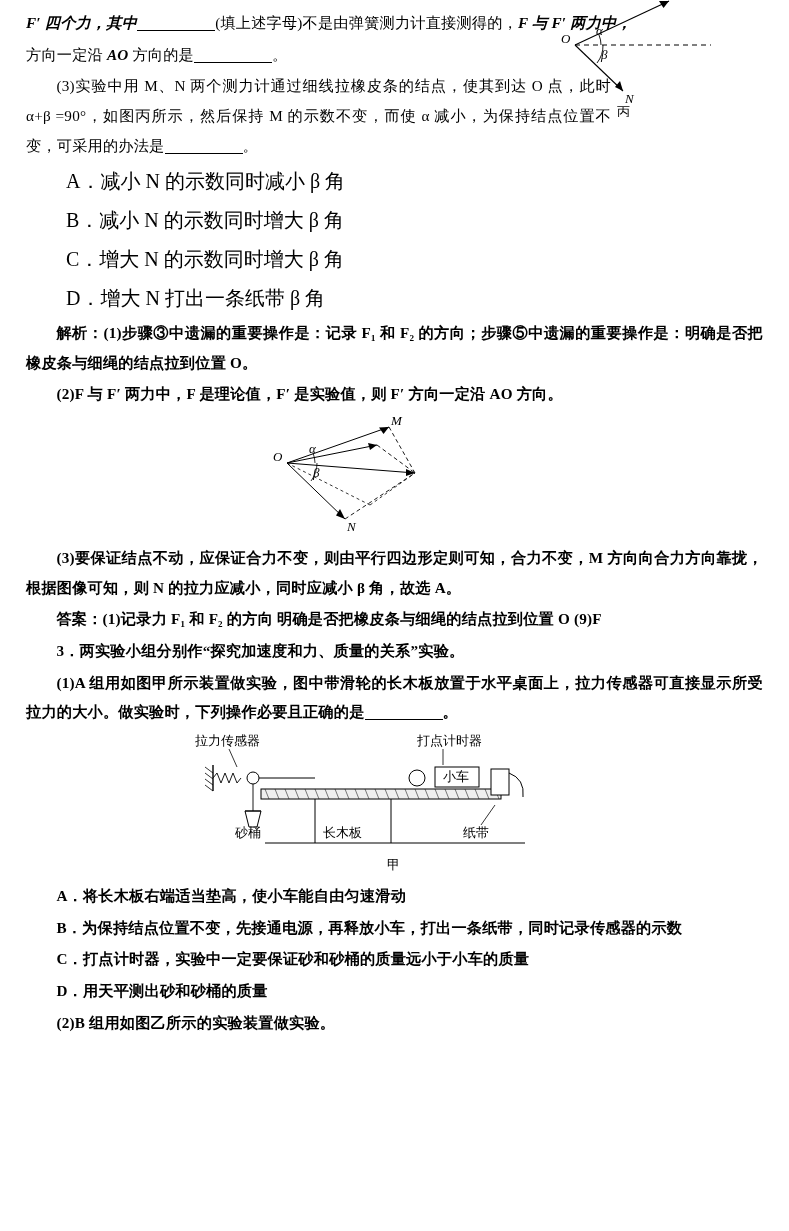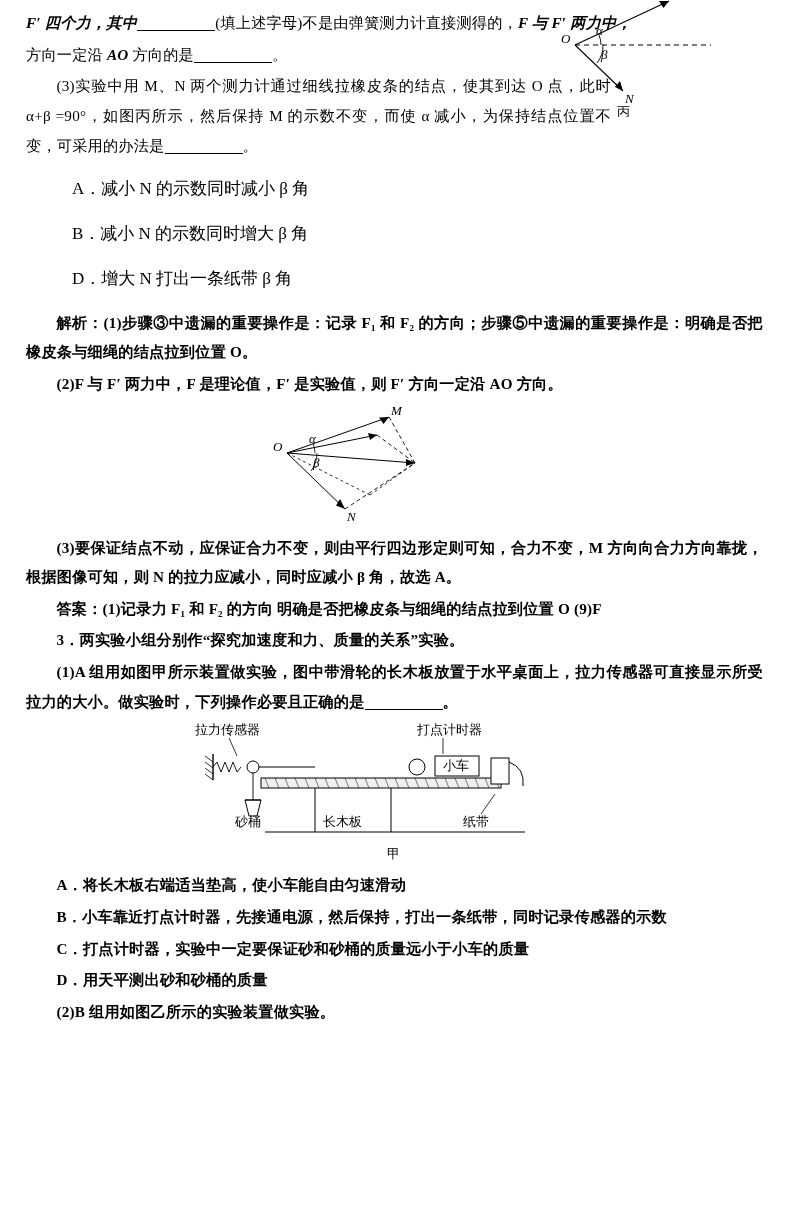--- a/index.html
+++ b/index.html
@@ -30,23 +30,23 @@
   .indent { text-indent: 2em; }
   .bi { font-style: italic; font-weight: bold; }
   .b { font-weight: bold; }
   .blank {
     display: inline-block;
     border-bottom: 1px solid #000;
     width: 78px;
     vertical-align: -3px;
   }
   .opt {
-    font-size: 17px;
+    font-size: 20px;
     line-height: 1.95;
-    margin: 12px;
+    margin: 0;
     text-indent: 2em;
   }
   .fig-wrap {
     position: relative;
   }
   .fig-c {
     position: absolute;
     right: 44px;
     top: -84px;
     width: 180px;
@@ -105,20 +105,21 @@
         <text x="57" y="48" font-size="12">α</text>
         <text x="62" y="72" font-size="12">β</text>
         <text class="cn" x="78" y="129">丙</text>
       </svg>
     </div>
 
     <p class="opt" style="width:565px;">A．减小 N 的示数同时减小 β 角</p>
     <p class="opt" style="width:565px;">B．减小 N 的示数同时增大 β 角</p>
   </div>
 
+  <p class="opt">C．增大 N 的示数同时增大 β 角</p>
   <p class="opt">D．增大 N 打出一条纸带 β 角</p>
 
   <p class="para indent">
     <span class="b">解析：</span><span class="b" style="font-weight:bold;">(1)步骤③中遗漏的重要操作是：记录 F₁ 和 F₂ 的方向；步骤⑤中遗漏的重要操作是：明确是否把橡皮条与细绳的结点拉到位置 O。</span>
   </p>
   <p class="para indent b">(2)F 与 F′ 两力中，F 是理论值，F′ 是实验值，则 F′ 方向一定沿 AO 方向。</p>
 
   <div class="fig-center" style="width:260px;">
     <svg width="260" height="120" viewBox="0 0 260 120">
 
@@ -231,18 +232,18 @@
 
       <text class="cn" x="40" y="104">砂桶</text>
       <text class="cn" x="128" y="104">长木板</text>
       <text class="cn" x="268" y="104">纸带</text>
       <line x1="286" y1="92" x2="300" y2="72" stroke="#000" stroke-width="0.8"></line>
       <text class="cn" x="192" y="136">甲</text>
     </svg>
   </div>
 
   <p class="para indent b">A．将长木板右端适当垫高，使小车能自由匀速滑动</p>
-  <p class="para indent b">B．小车靠近打点计时器，先接通电源，然后保持，打出一条纸带，同时记录传感器的示数</p>
+  <p class="para indent b">B．为保持结点位置不变，先接通电源，再释放小车，打出一条纸带，同时记录传感器的示数</p>
   <p class="para indent b">C．打点计时器，实验中一定要保证砂和砂桶的质量远小于小车的质量</p>
   <p class="para indent b">D．用天平测出砂和砂桶的质量</p>
   <p class="para indent b">(2)B 组用如图乙所示的实验装置做实验。</p>
 
 </div>
 
 </body></html>

